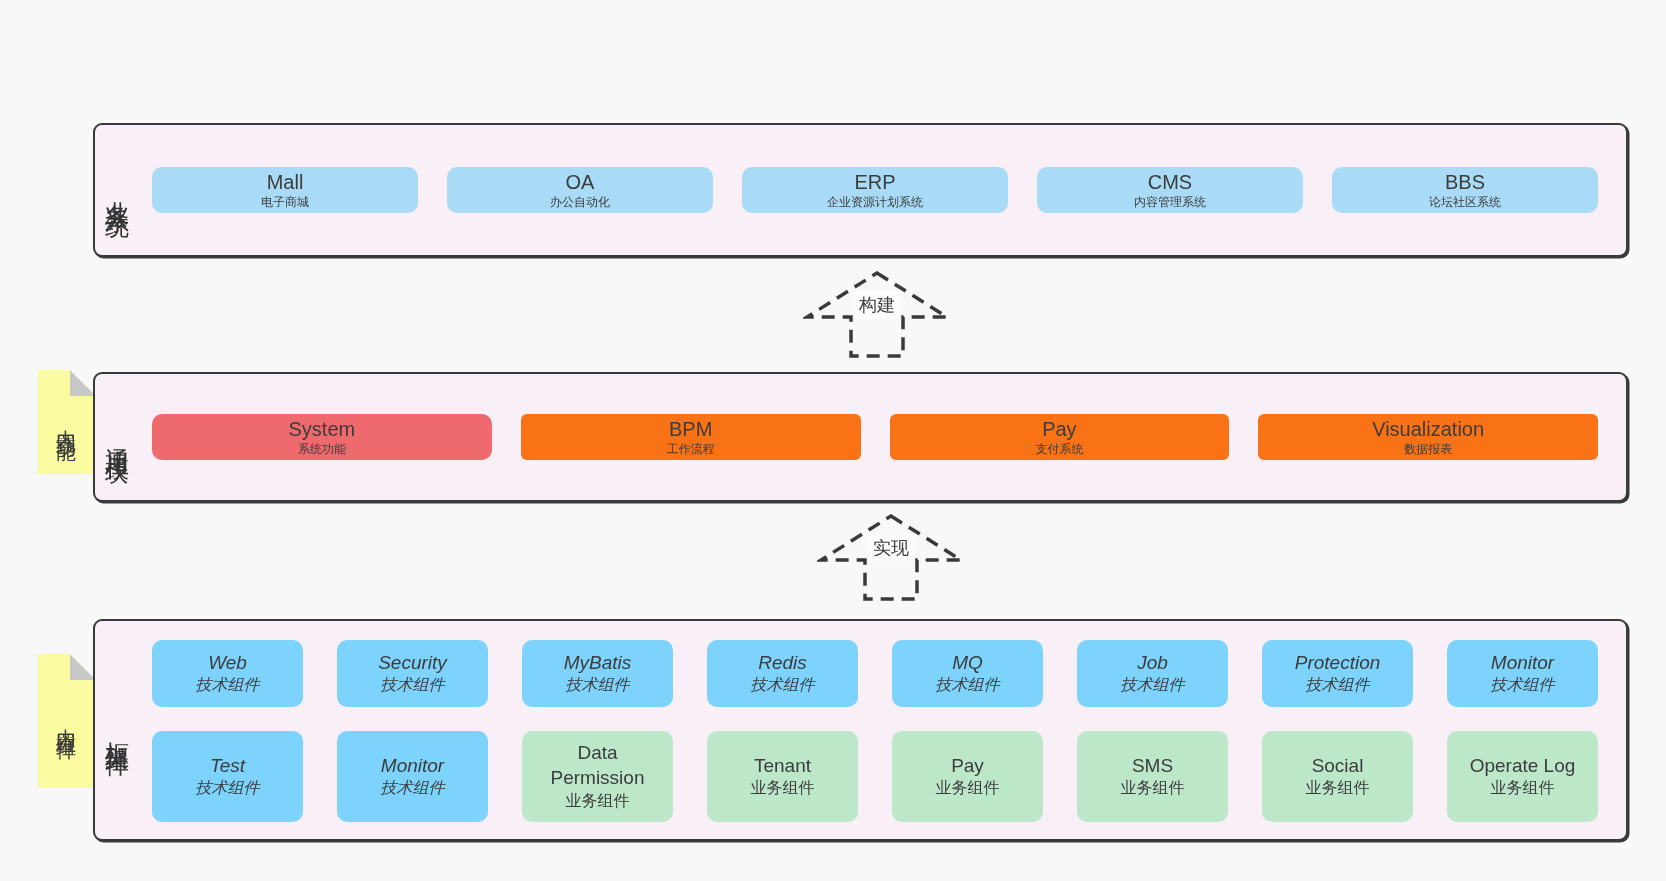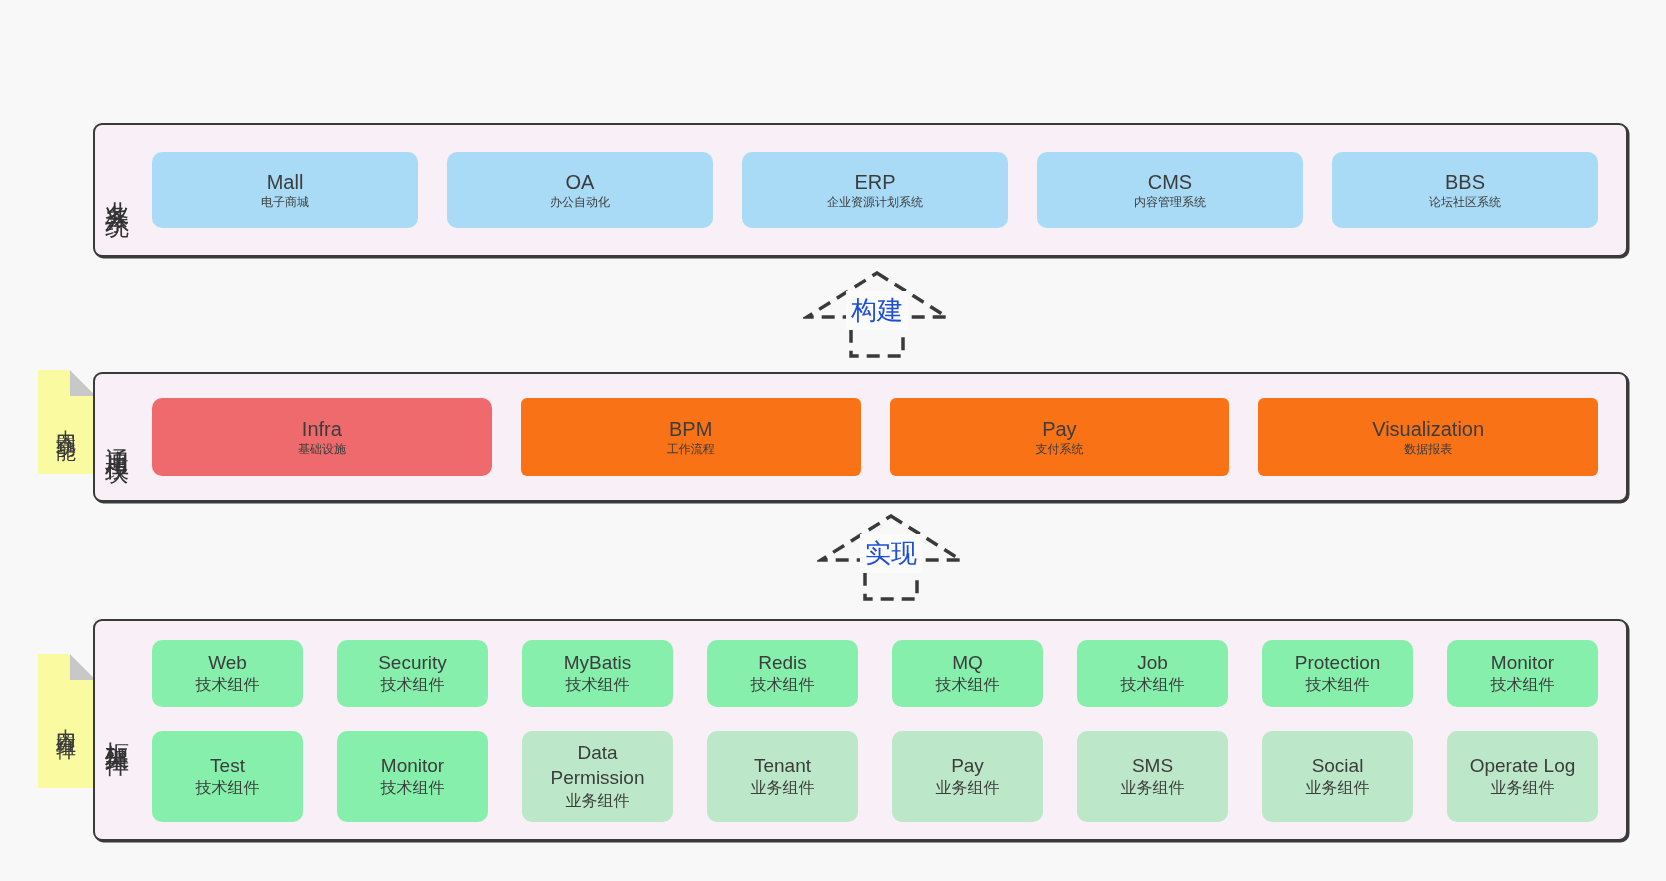--- a/index.html
+++ b/index.html
@@ -25,41 +25,42 @@
 
   .band-label{
     flex:0 0 44px;
     display:flex;align-items:center;justify-content:center;
     writing-mode:vertical-rl;text-orientation:upright;
     font-size:24px;letter-spacing:4px;color:#333;
   }
   .boxes{
     flex:1;display:flex;gap:29px;
     padding:27px 28px 27px 13px;
+    align-items:center;
   }
   #band-modules .boxes{padding-top:24px;padding-bottom:24px;}
   .grid{
     flex:1;display:grid;grid-template-columns:repeat(8,1fr);
     gap:24px 34px;
     padding:19px 28px 17px 13px;
   }
   
   .box{
     flex:1;border-radius:10px;
     display:flex;flex-direction:column;align-items:center;justify-content:center;
     text-align:center;padding:2px 6px;box-sizing:border-box;
   }
   .box .en{font-size:20px;line-height:1.32;}
   .box .zh{font-size:12px;line-height:1.32;}
   .grid .box .en{font-size:19px;line-height:1.3;}
   .grid .box .zh{font-size:16px;line-height:1.3;}
   .blue{background:#a9dbf6;}
   .red{background:#ee6a6d;}
   .pink{background:#f97316;border-radius:6px;}
-  .green{background:#86efac;}
+  .green{background:#7dd3fc;font-style:italic;}
   .lightgreen{background:#bce8c9;}
 
   
   .sticky{
     position:absolute;left:38px;width:58px;
     background:#fafaa0;z-index:1;
     display:flex;align-items:center;justify-content:center;
   }
   #sticky-features{top:370px;height:104px;}
   #sticky-components{top:654px;height:134px;}
@@ -77,21 +78,21 @@
   }
 
   
   .arrow{position:absolute;width:148px;height:88px;z-index:1;}
   #arrow-build{left:803px;top:271px;}
   #arrow-implement{left:817px;top:514px;}
   .arrow svg{display:block;width:148px;height:88px;}
   .arrow .lbl{
     position:absolute;left:50%;top:20px;transform:translateX(-50%);
     background:#fbfbfb;padding:2px 5px;
-    font-size:26px;color:#1d4ed8;white-space:nowrap;
+    font-size:18px;color:#404040;white-space:nowrap;
   }
 </style>
 </head>
 <body>
 
 <div class="band" id="band-business">
   <div class="band-label">业务系统</div>
   <div class="boxes">
     <div class="box blue">
       <div class="en">Mall</div>
@@ -126,22 +127,22 @@
 <div class="sticky" id="sticky-features">
   <span class="fold-gray"></span>
   <span class="fold-cut"></span>
   <span class="sticky-text">内置功能</span>
 </div>
 
 <div class="band" id="band-modules">
   <div class="band-label">通用模块</div>
   <div class="boxes">
     <div class="box red">
-      <div class="en">Infra</div>
-      <div class="zh">基础设施</div>
+      <div class="en">System</div>
+      <div class="zh">系统功能</div>
     </div>
     <div class="box pink">
       <div class="en">BPM</div>
       <div class="zh">工作流程</div>
     </div>
     <div class="box pink">
       <div class="en">Pay</div>
       <div class="zh">支付系统</div>
     </div>
     <div class="box pink">

